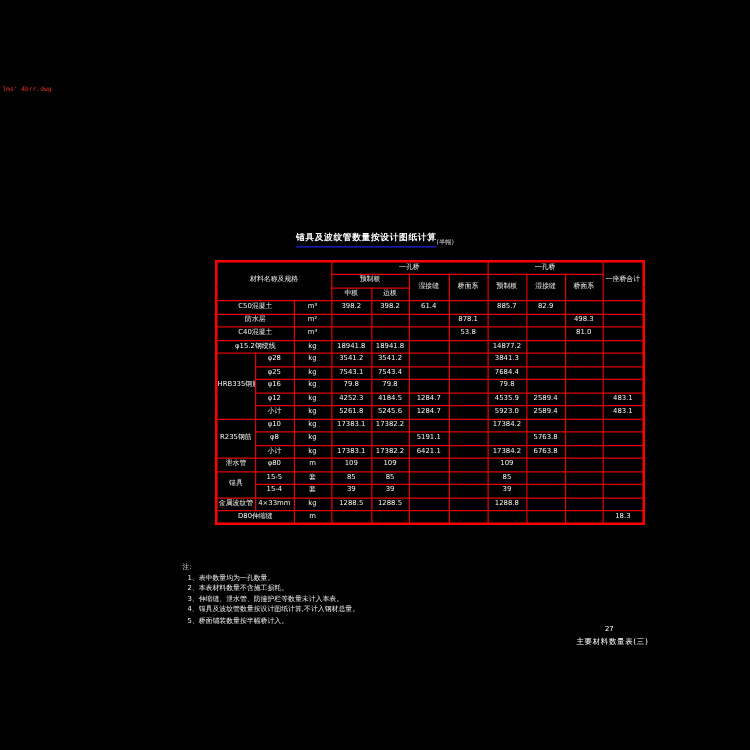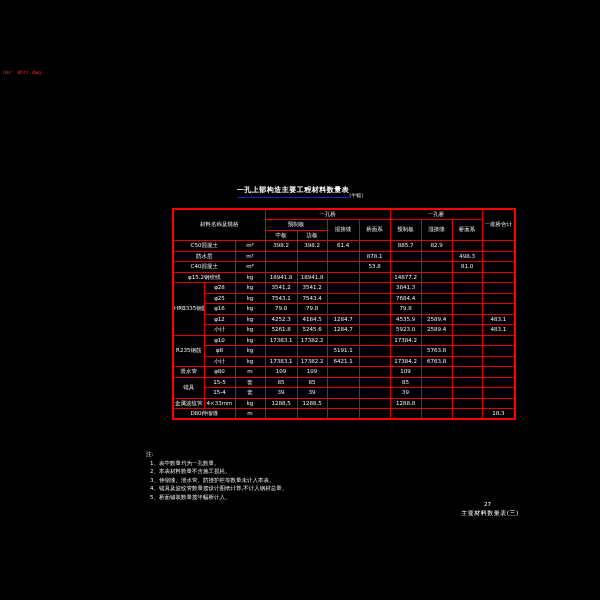--- a/index.html
+++ b/index.html
@@ -37,21 +37,21 @@
                color:#fff;font-size:6px;letter-spacing:.5px;}
 </style>
 </head>
 <body>
 
 <div class="sheet">
 
   <div class="watermark">lms' 4brr.dwg</div>
 
   <div class="title-wrap">
-    <span class="title-main">一孔上部构造主要工程材料数量表</span><span class="title-suffix">(半幅)</span>
+    <span class="title-main">锚具及波纹管数量按设计图纸计算</span><span class="title-suffix">(半幅)</span>
   </div>
 
   <table class="qty">
     <colgroup>
       <col style="width:31px">
         <col style="width:31px">
         <col style="width:30px">
       <col style="width:32px">
         <col style="width:30px">
         <col style="width:32px">

